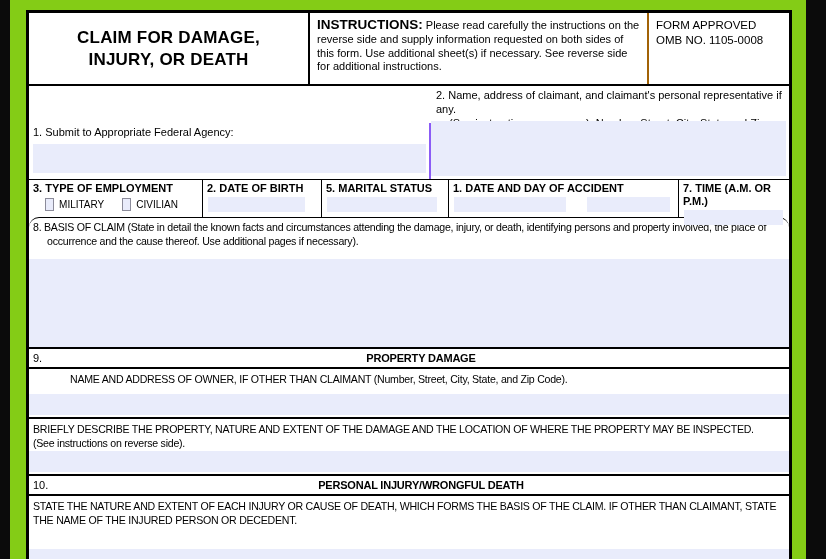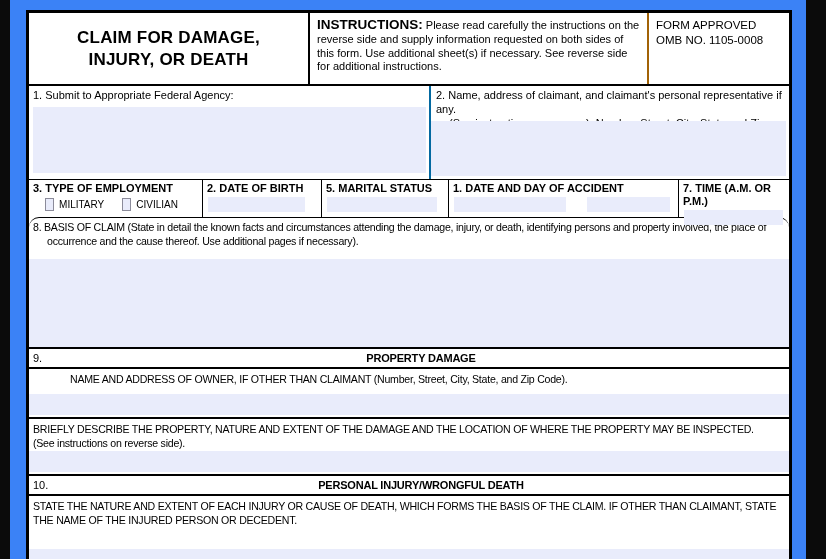--- a/index.html
+++ b/index.html
@@ -7,21 +7,21 @@
   body {
     background: #0b0b0b;
     font-family: "Liberation Sans", "DejaVu Sans", sans-serif;
     color: #000;
     position: relative;
   }
   .page {
     position: absolute;
     left: 10px; top: 0;
     width: 796px; height: 559px;
-    background: #3b82f6;
+    background: #84cc16;
   }
   .form {
     position: absolute;
     left: 16px; top: 10px;
     width: 766px;
     border: 3px solid #000;
     background: #fff;
   }
   .row { display: flex; width: 100%; }
 
@@ -39,21 +39,21 @@
   }
   .instr-cell {
     width: 339px; border-right: 2px solid #a16207;
     padding: 4px 7px 2px 7px; font-size: 11px; line-height: 1.22;
   }
   .instr-label { font-weight: bold; font-size: 13.5px; }
   .approved-cell { flex: 1; padding: 5px 7px; font-size: 11.5px; line-height: 1.3; }
 
   
   .r12 { height: 95px; border-top: 2px solid #000; }
-  .c1 { width: 402px; border-right: 2px solid #0369a1; padding: 3px 4px; position: relative; }
+  .c1 { width: 402px; border-right: 2px solid #8b5cf6; padding: 3px 4px; position: relative; margin-top: 37px; }
   .c2 { flex: 1; padding: 3px 4px 3px 5px; position: relative; }
   .small-label { font-size: 11px; line-height: 1.25; }
   .indent { padding-left: 13px; }
   .field {
     background: #e9ecfb;
     cursor: text;
   }
   .f1 { position: absolute; left: 4px; right: 3px; top: 21px; bottom: 6px; }
   .f2 { position: absolute; left: 0px; right: 3px; top: 35px; bottom: 3px; }
 

